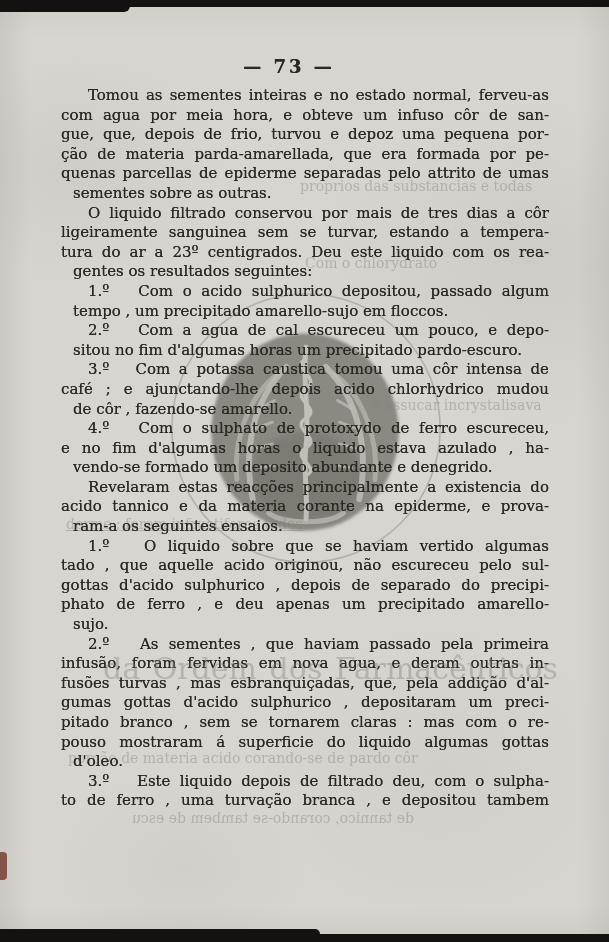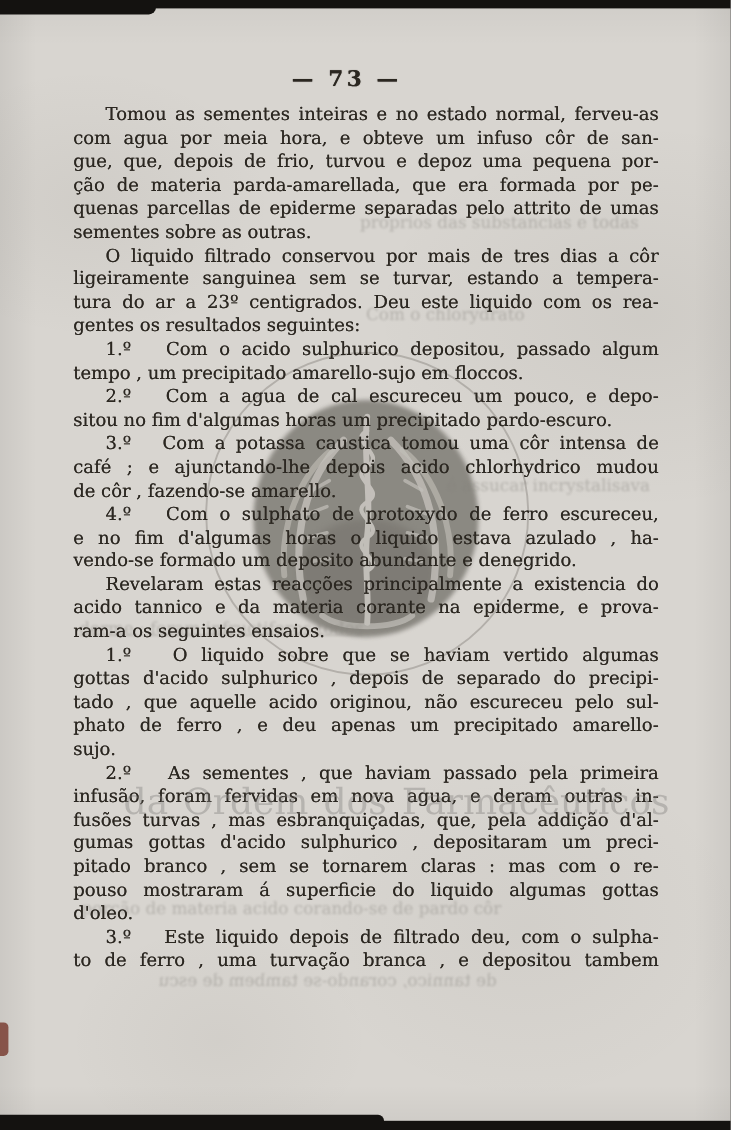--- a/index.html
+++ b/index.html
@@ -30,21 +30,21 @@
     font-size:15px;line-height:19.6px;color:#2b2721;
     text-shadow:0 0 0.5px rgba(43,39,33,0.85);
   }
   .line{
     white-space:pre-wrap;
     text-align:justify;
     text-align-last:justify;
     height:19.6px;overflow:hidden;
   }
   .line.indent{text-indent:27px;}
-  .line.last{text-align-last:left;}
+  .line.last{text-align-last:left;margin-left:12px;}
   .page-number{
     position:absolute;left:0;top:56px;width:578px;z-index:2;
     text-align:center;font-size:18px;font-weight:bold;
     letter-spacing:3px;color:#2b2721;
     text-shadow:0 0 0.6px rgba(43,39,33,0.9);
   }
   
   .wm{
     position:absolute;z-index:3;pointer-events:none;
     font-family:"DejaVu Serif", serif;
@@ -137,22 +137,22 @@
       <div class="line indent">3.º   Com a potassa caustica tomou uma côr intensa de</div>
       <div class="line">café ; e ajunctando-lhe depois acido chlorhydrico mudou</div>
       <div class="line last">de côr , fazendo-se amarello.</div>
       <div class="line indent">4.º   Com o sulphato de protoxydo de ferro escureceu,</div>
       <div class="line">e no fim d'algumas horas o liquido estava azulado , ha-</div>
       <div class="line last">vendo-se formado um deposito abundante e denegrido.</div>
       <div class="line indent">Revelaram estas reacções principalmente a existencia do</div>
       <div class="line">acido tannico e da materia corante na epiderme, e prova-</div>
       <div class="line last">ram-a os seguintes ensaios.</div>
       <div class="line indent">1.º   O liquido sobre que se haviam vertido algumas</div>
+      <div class="line">tado , que aquelle acido originou, não escureceu pelo sul-</div>
       <div class="line">gottas d'acido sulphurico , depois de separado do precipi-</div>
-      <div class="line">tado , que aquelle acido originou, não escureceu pelo sul-</div>
       <div class="line">phato de ferro , e deu apenas um precipitado amarello-</div>
       <div class="line last">sujo.</div>
       <div class="line indent">2.º   As sementes , que haviam passado pela primeira</div>
       <div class="line">infusão, foram fervidas em nova agua, e deram outras in-</div>
       <div class="line">fusões turvas , mas esbranquiçadas, que, pela addição d'al-</div>
       <div class="line">gumas gottas d'acido sulphurico , depositaram um preci-</div>
       <div class="line">pitado branco , sem se tornarem claras : mas com o re-</div>
       <div class="line">pouso mostraram á superficie do liquido algumas gottas</div>
       <div class="line last">d'oleo.</div>
       <div class="line indent">3.º   Este liquido depois de filtrado deu, com o sulpha-</div>

